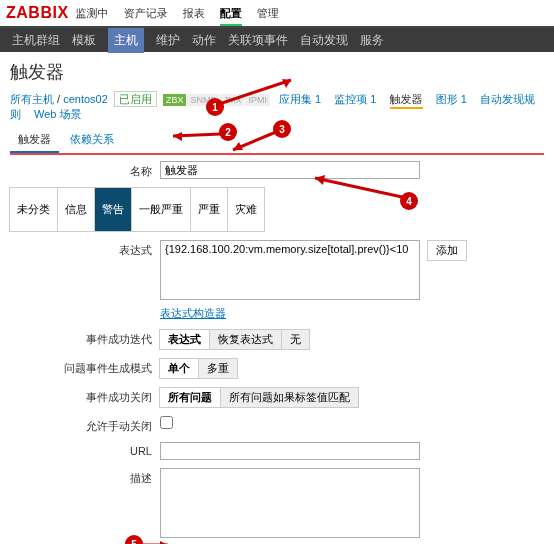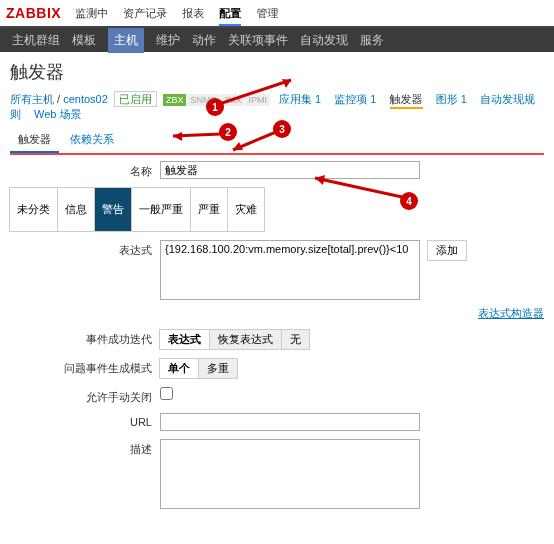--- a/index.html
+++ b/index.html
@@ -1,20 +1,20 @@
 <!DOCTYPE html>
 <html><head>
 <meta charset="utf-8">
 <style>
   * { box-sizing: border-box; margin: 0; padding: 0; font-family: Arial, "Microsoft YaHei", sans-serif; }
   body { font-size: 11px; color: #333; background: #fff; width: 554px; }
   .topbar { background: #fff; border-bottom: 2px solid #444; display: flex; align-items: center; height: 28px; padding: 0 6px; }
-  .logo { color: #d40000; font-weight: bold; font-size: 14px; margin-right: 8px; letter-spacing: 0.5px;}
+  .logo { color: #d40000; font-weight: bold; font-size: 16px; margin-right: 1px; letter-spacing: 0.5px;}
   .nav1 a { color: #333; margin: 0 6px; font-size: 11px; text-decoration: none; }
-  .nav1 a.active { color: #000; font-weight: bold; border-bottom: 2px solid #3b82f6; padding-bottom: 5px;}
+  .nav1 a.active { color: #000; font-weight: bold; border-bottom: 2px solid #22c55e; padding-bottom: 5px;}
   .nav2 { background: #3b3b3b; color: #ddd; display: flex; align-items: center; height: 24px; padding: 0 6px; font-size: 12px; }
   .nav2 a { color: #ccc; margin: 0 6px; text-decoration: none; }
   .nav2 a.active { background: #5a7ab5; color: #fff; padding: 4px 6px; }
   .page { padding: 8px 10px; }
   h1 { font-size: 18px; font-weight: normal; margin-bottom: 8px; color: #333;}
   .breadcrumb { margin-bottom: 6px; font-size: 11px; }
   .breadcrumb a { color: #0275b8; text-decoration: none; }
   .enabled { color: #339933; border: 1px solid #ccc; padding: 1px 4px; margin: 0 3px;}
   .badge { display: inline-block; padding: 1px 3px; font-size: 9px; margin-right: 1px; }
   .zbx { background: #6db33f; color: #fff;}
@@ -101,38 +101,44 @@
     <div class="form-field sev-group">
       <button>未分类</button><button>信息</button><button class="sel">警告</button><button>一般严重</button><button>严重</button><button>灾难</button>
     </div>
   </div>
 
   <div class="form-row">
     <div class="form-label">表达式</div>
     <div class="form-field">
       <textarea class="expr-box" style="">{192.168.100.20:vm.memory.size[total].prev()}&lt;10</textarea>
       <button class="add-btn" style="vertical-align:top;">添加</button>
-      <div style="margin-top:4px;text-align:right;"><a href="#" class="link">表达式构造器</a></div>
+      <div style="margin-top:4px;"><a href="#" class="link">表达式构造器</a></div>
     </div>
   </div>
 
   <div class="form-row">
     <div class="form-label">事件成功迭代</div>
     <div class="form-field toggle-group">
       <button class="sel">表达式</button><button>恢复表达式</button><button>无</button>
     </div>
   </div>
 
   <div class="form-row">
     <div class="form-label">问题事件生成模式</div>
     <div class="form-field toggle-group">
       <button class="sel">单个</button><button>多重</button>
     </div>
   </div>
 
+  <div class="form-row">
+    <div class="form-label">事件成功关闭</div>
+    <div class="form-field toggle-group">
+      <button class="sel">所有问题</button><button>所有问题如果标签值匹配</button>
+    </div>
+  </div>
 
 
   <div class="form-row">
     <div class="form-label">允许手动关闭</div>
     <div class="form-field"><input type="checkbox" style=""></div>
   </div>
 
   <div class="form-row">
     <div class="form-label">URL</div>
     <div class="form-field"><input type="text" class="name-input" style=""></div>

